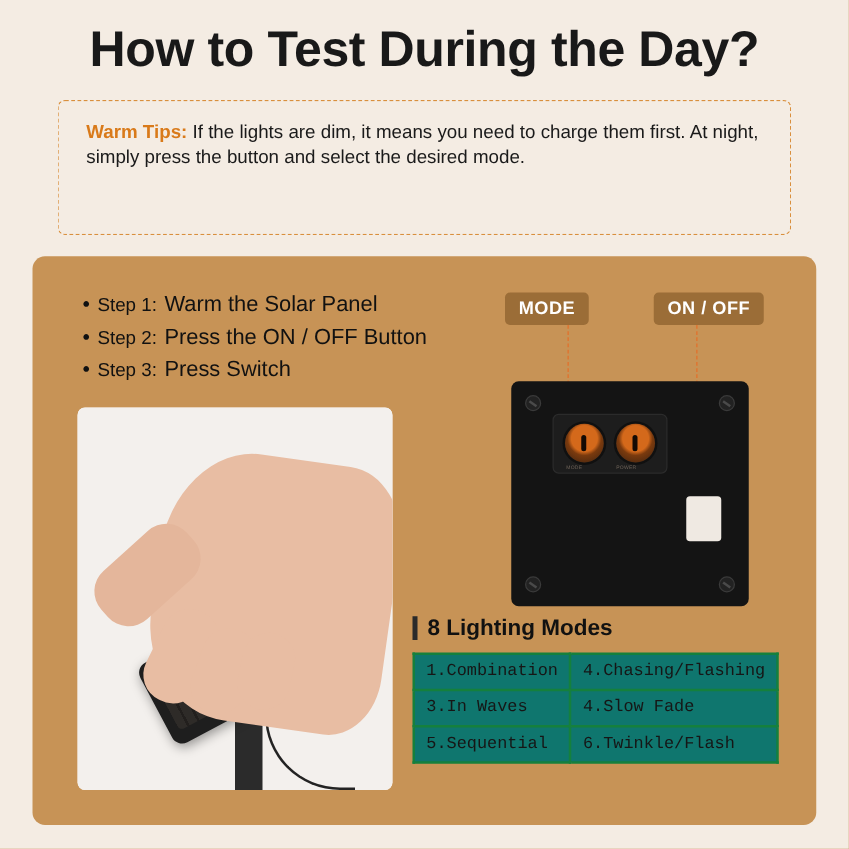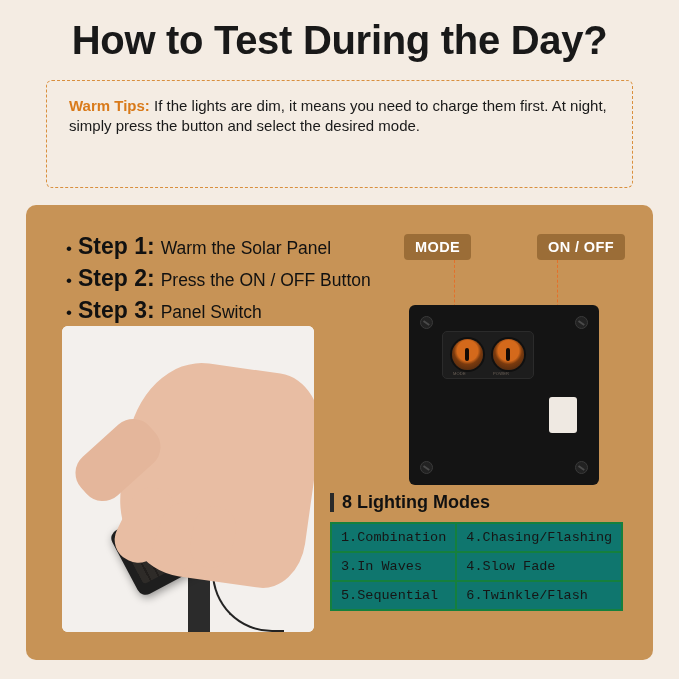--- a/index.html
+++ b/index.html
@@ -78,22 +78,22 @@
     color: #111;
     margin-bottom: 5px;
   }
   .bullet {
     font-size: 17px;
     line-height: 1;
     margin-right: 6px;
     color: #111;
   }
   .step-label {
-    font-weight: bold;
-    font-size: 23px;
+    font-weight: normal;
+    font-size: 15px;
     margin-right: 6px;
     white-space: nowrap;
   }
   .step-text {
     font-size: 17.5px;
   }
   
   .photo {
     position: absolute;
     left: 36px;
@@ -252,21 +252,21 @@
     position: absolute;
     background: #9b6d37;
     color: #ffffff;
     font-size: 14.5px;
     font-weight: bold;
     padding: 5px 11px;
     border-radius: 4px;
     letter-spacing: .4px;
   }
   .callout-mode { left: 378px; top: 29px; }
-  .callout-onoff { left: 497px; top: 29px; margin-left: 14px; }
+  .callout-onoff { left: 497px; top: 29px; }
   .lead {
     position: absolute;
     border-left: 1.5px dashed #e4702a;
   }
   .lead-mode { left: 428px; top: 55px; height: 72px; }
   .lead-onoff { left: 531px; top: 55px; height: 72px; }
   
   .modes-header {
     position: absolute;
     left: 304px;
@@ -326,21 +326,21 @@
         <span class="step-text">Warm the Solar Panel</span>
       </div>
       <div class="step-row">
         <span class="bullet">•</span>
         <span class="step-label">Step 2:</span>
         <span class="step-text">Press the ON / OFF Button</span>
       </div>
       <div class="step-row">
         <span class="bullet">•</span>
         <span class="step-label">Step 3:</span>
-        <span class="step-text">Panel Switch</span>
+        <span class="step-text">Press Switch</span>
       </div>
     </div>
 
     <div class="photo">
       <div class="photo-inner">
         <div class="pole"></div>
         <div class="wire"></div>
         <div class="lamp-body">
           <div class="lamp-panel"></div>
         </div>

